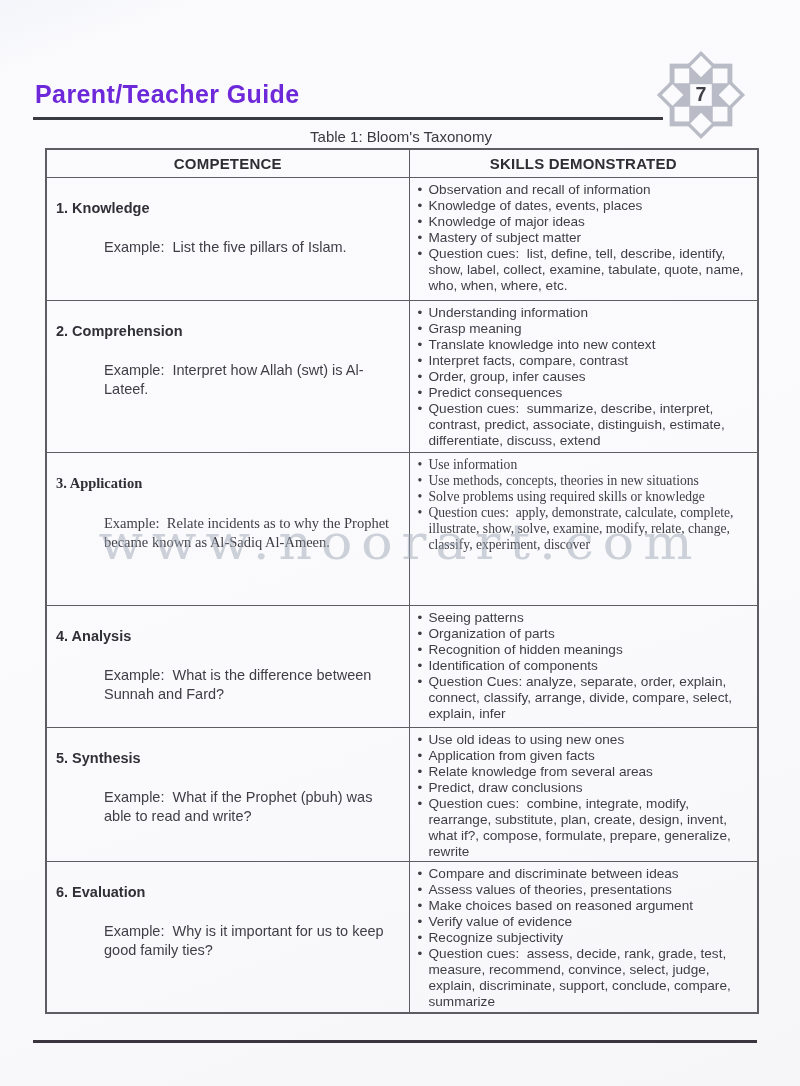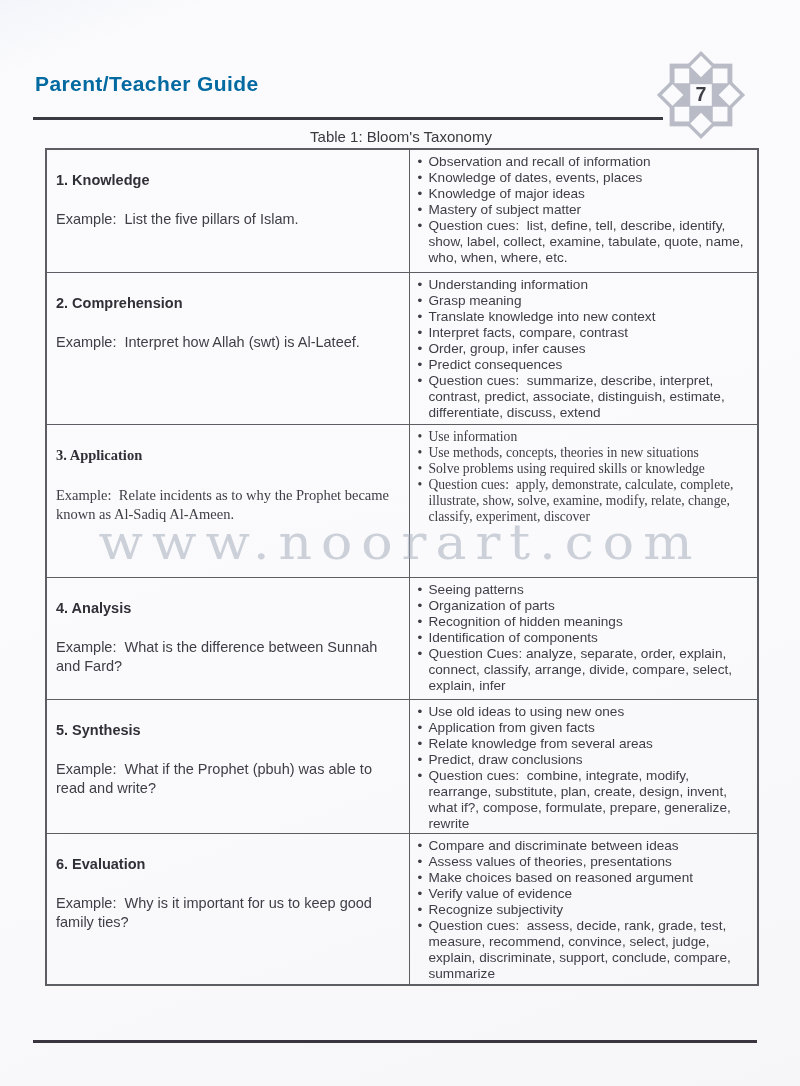--- a/index.html
+++ b/index.html
@@ -3,42 +3,42 @@
 <meta charset="utf-8">
 <style>
   html,body{margin:0;padding:0;}
   body{
     width:800px;height:1086px;position:relative;overflow:hidden;
     background:linear-gradient(160deg,#f4f5fa 0%,#fbfbfd 6%,#fafafc 60%,#f6f6f9 100%);
     font-family:"Liberation Sans",sans-serif;color:#3e3e46;
   }
   .page{position:absolute;inset:0;}
   
-  .hdr-left{position:absolute;left:35px;top:72px;font-size:21px;font-weight:bold;
-    color:#0369a1;letter-spacing:.4px;}
+  .hdr-left{position:absolute;left:35px;top:80px;font-size:25px;font-weight:bold;
+    color:#6d28d9;letter-spacing:.4px;}
   .hdr-right{position:absolute;right:152px;top:74px;font-size:26px;font-weight:bold;
     color:#35353c;letter-spacing:.3px;}
   .hdr-rule{position:absolute;left:33px;top:117px;width:630px;height:3px;background:#3a3a42;}
   .star-wrap{position:absolute;left:652px;top:46px;width:98px;height:98px;}
   
   .tbl-title{position:absolute;left:45px;top:128px;width:712px;text-align:center;
     font-size:15px;color:#3a3a40;}
   
   table.bloom{position:absolute;left:45px;top:148px;width:712px;border-collapse:collapse;
     table-layout:fixed;background:transparent;}
   table.bloom,table.bloom td,table.bloom th{border:1px solid #5d5d64;}
   table.bloom{border-width:2px;}
   th{height:23px;font-size:15px;font-weight:bold;color:#2e2e34;text-align:center;
     padding:2px;letter-spacing:.2px;}
   td{vertical-align:top;padding:0;}
   .r1 td{height:122px;} .r2 td{height:151px;} .r3 td{height:152px;font-family:Liberation Serif, serif;}
   .r4 td{height:121px;} .r5 td{height:133px;} .r6 td{height:150px;}
   .comp{padding:6px 10px 4px 9px;}
   .comp-title{font-size:14.5px;font-weight:bold;color:#303037;margin-top:16px;}
-  .comp-example{margin-top:22px;font-size:14.5px;line-height:19px;white-space:pre-wrap;}
+  .comp-example{margin-top:22px;font-size:14.5px;line-height:19px;white-space:pre-wrap;margin-left:48px;}
   ul.skills{margin:4px 0 0 0;padding:0 4px 0 6px;list-style:none;}
   ul.skills li{position:relative;padding-left:13px;font-size:13.6px;line-height:16px;
     white-space:pre-wrap;}
   ul.skills li::before{content:"\2022";position:absolute;left:2px;top:0;}
   
   .watermark{position:absolute;left:0;top:512px;width:800px;text-align:center;
     font-family:"DejaVu Serif",serif;font-size:52px;letter-spacing:9px;
     color:rgba(158,165,180,.5);white-space:nowrap;pointer-events:none;z-index:5;
     transform:scaleY(.92);}
   .foot-rule{position:absolute;left:33px;top:1040px;width:724px;height:3px;background:#3b353f;}
@@ -69,20 +69,24 @@
   </div>
 
   <div class="tbl-title">Table 1: Bloom's Taxonomy</div>
 
   <table class="bloom">
     <colgroup>
         <col style="width:363px">
         <col style="width:349px">
       </colgroup>
     <tbody>
+        <tr>
+      <th>COMPETENCE</th>
+      <th>SKILLS DEMONSTRATED</th>
+    </tr>
 
     <tr class="r1">
       <td>
         <div class="comp">
           <div class="comp-title">1. Knowledge</div>
           <div class="comp-example">Example:  List the five pillars of Islam.</div>
         </div>
       </td>
       <td>
         <ul class="skills">

